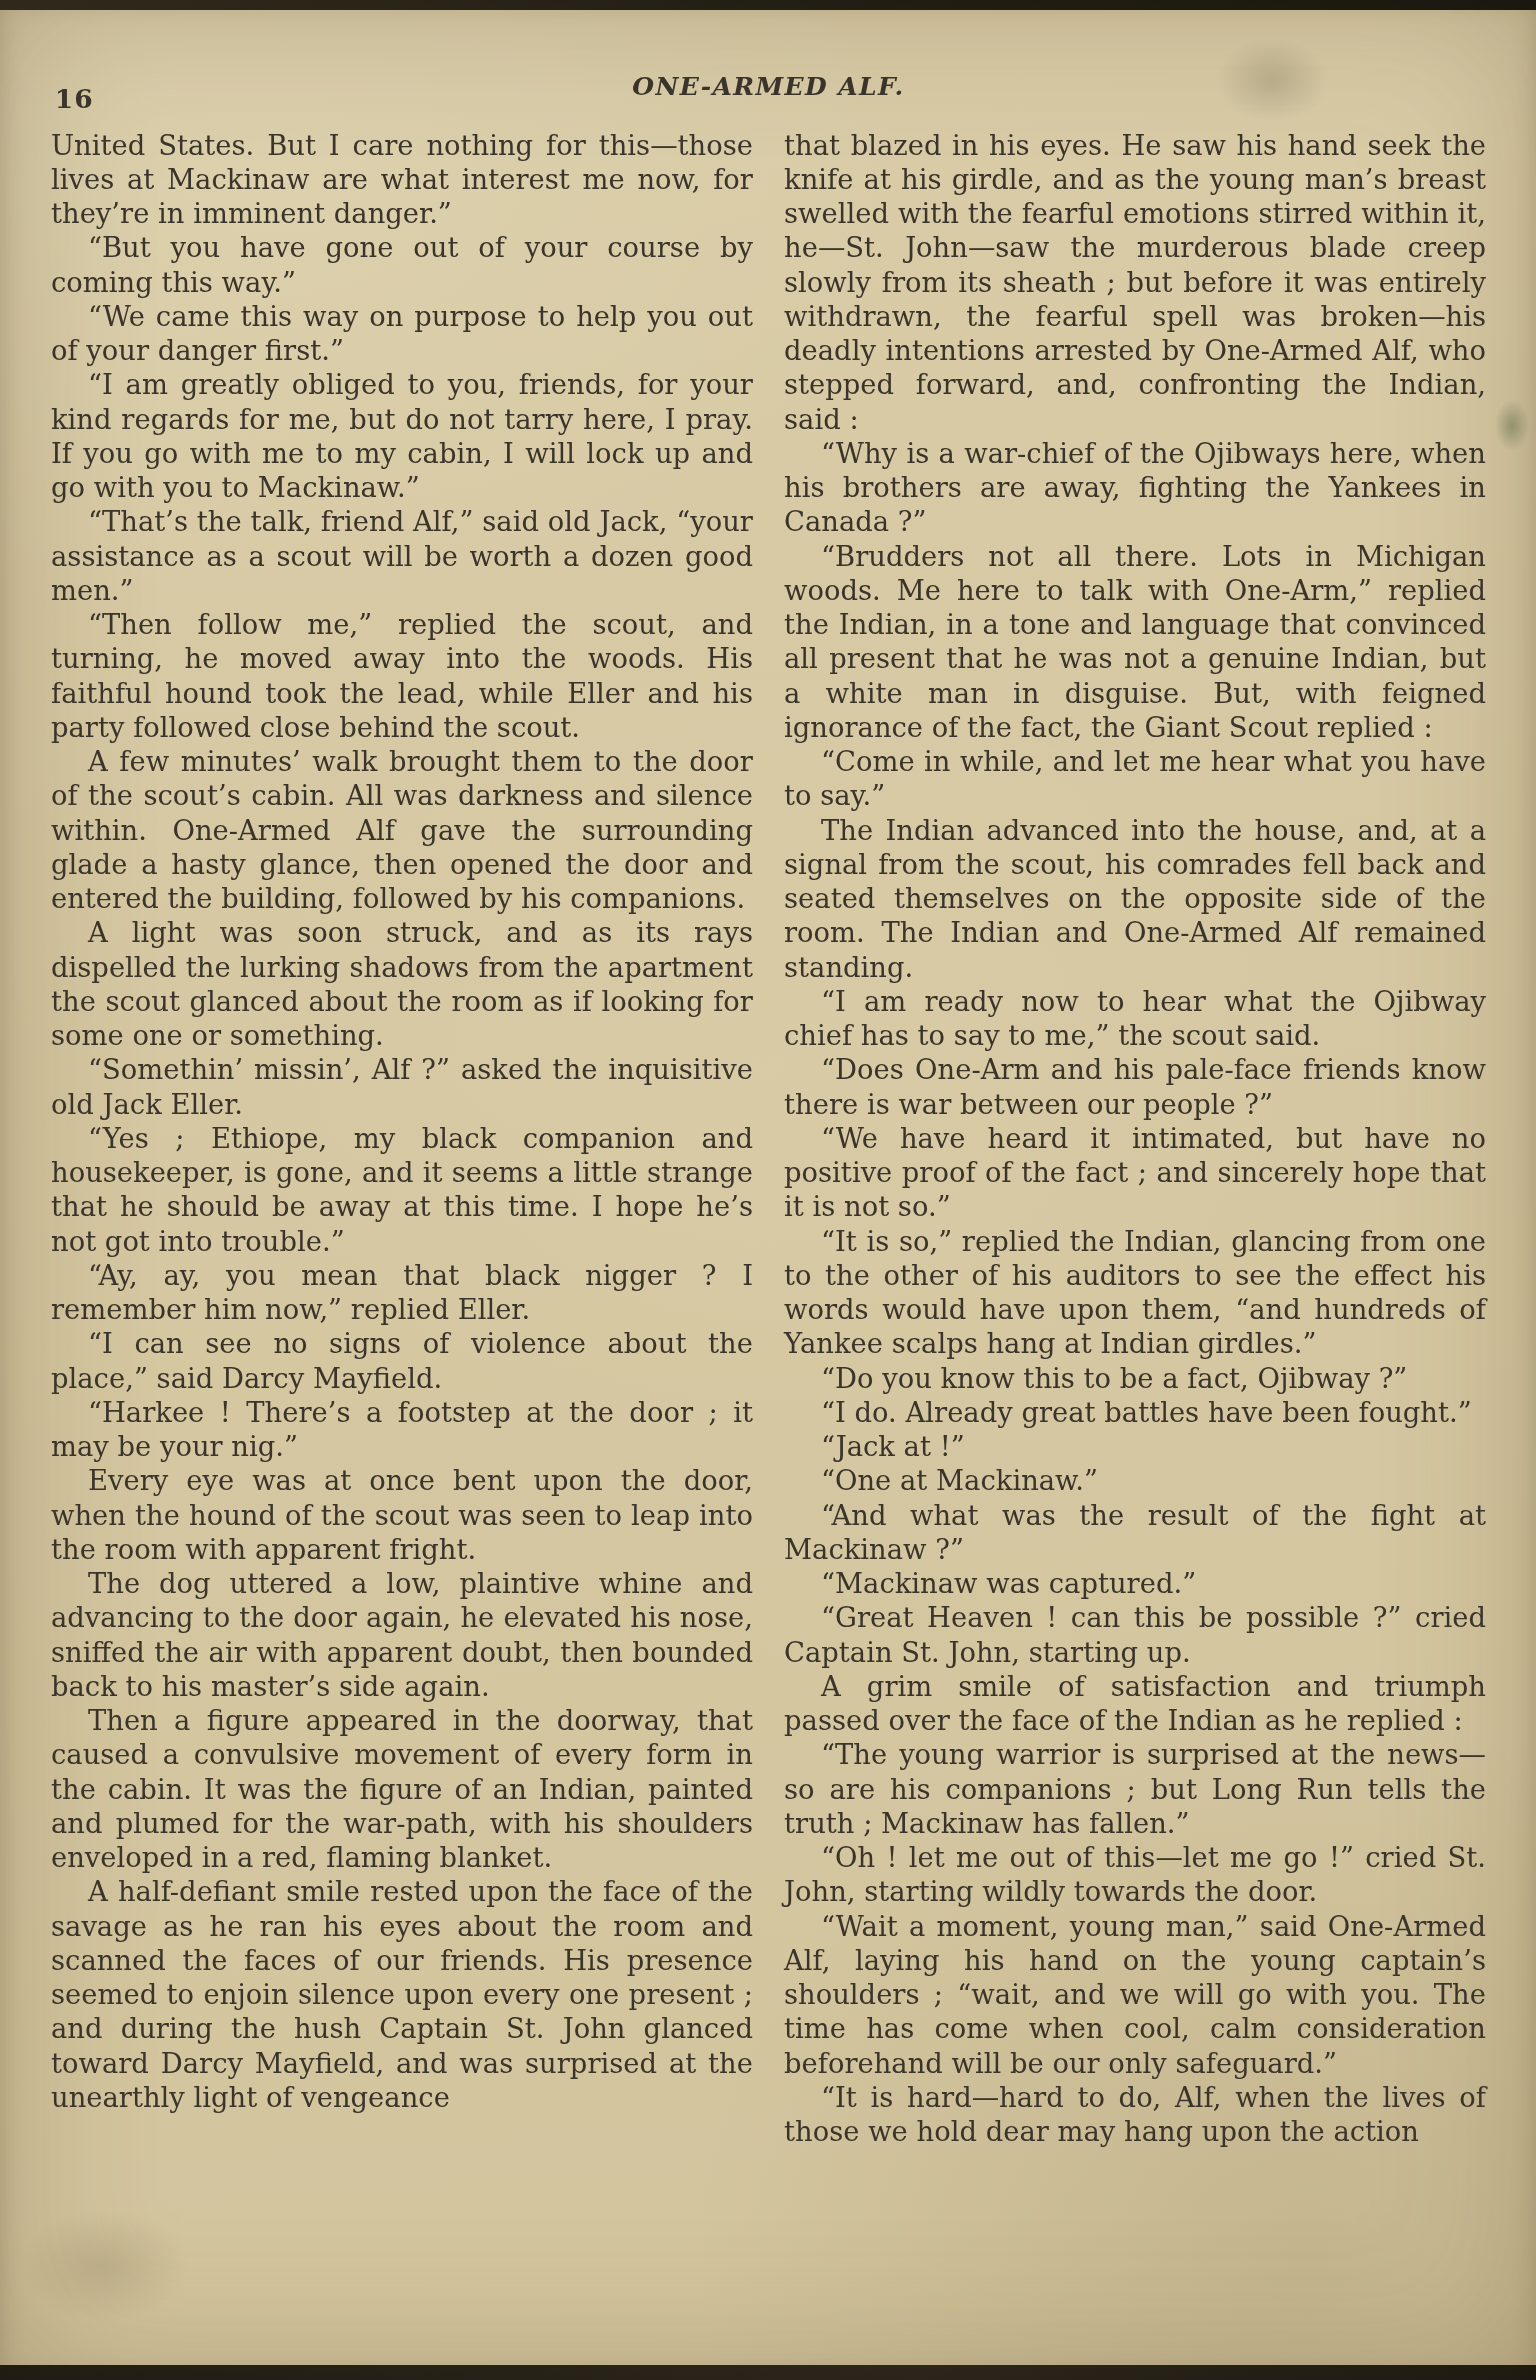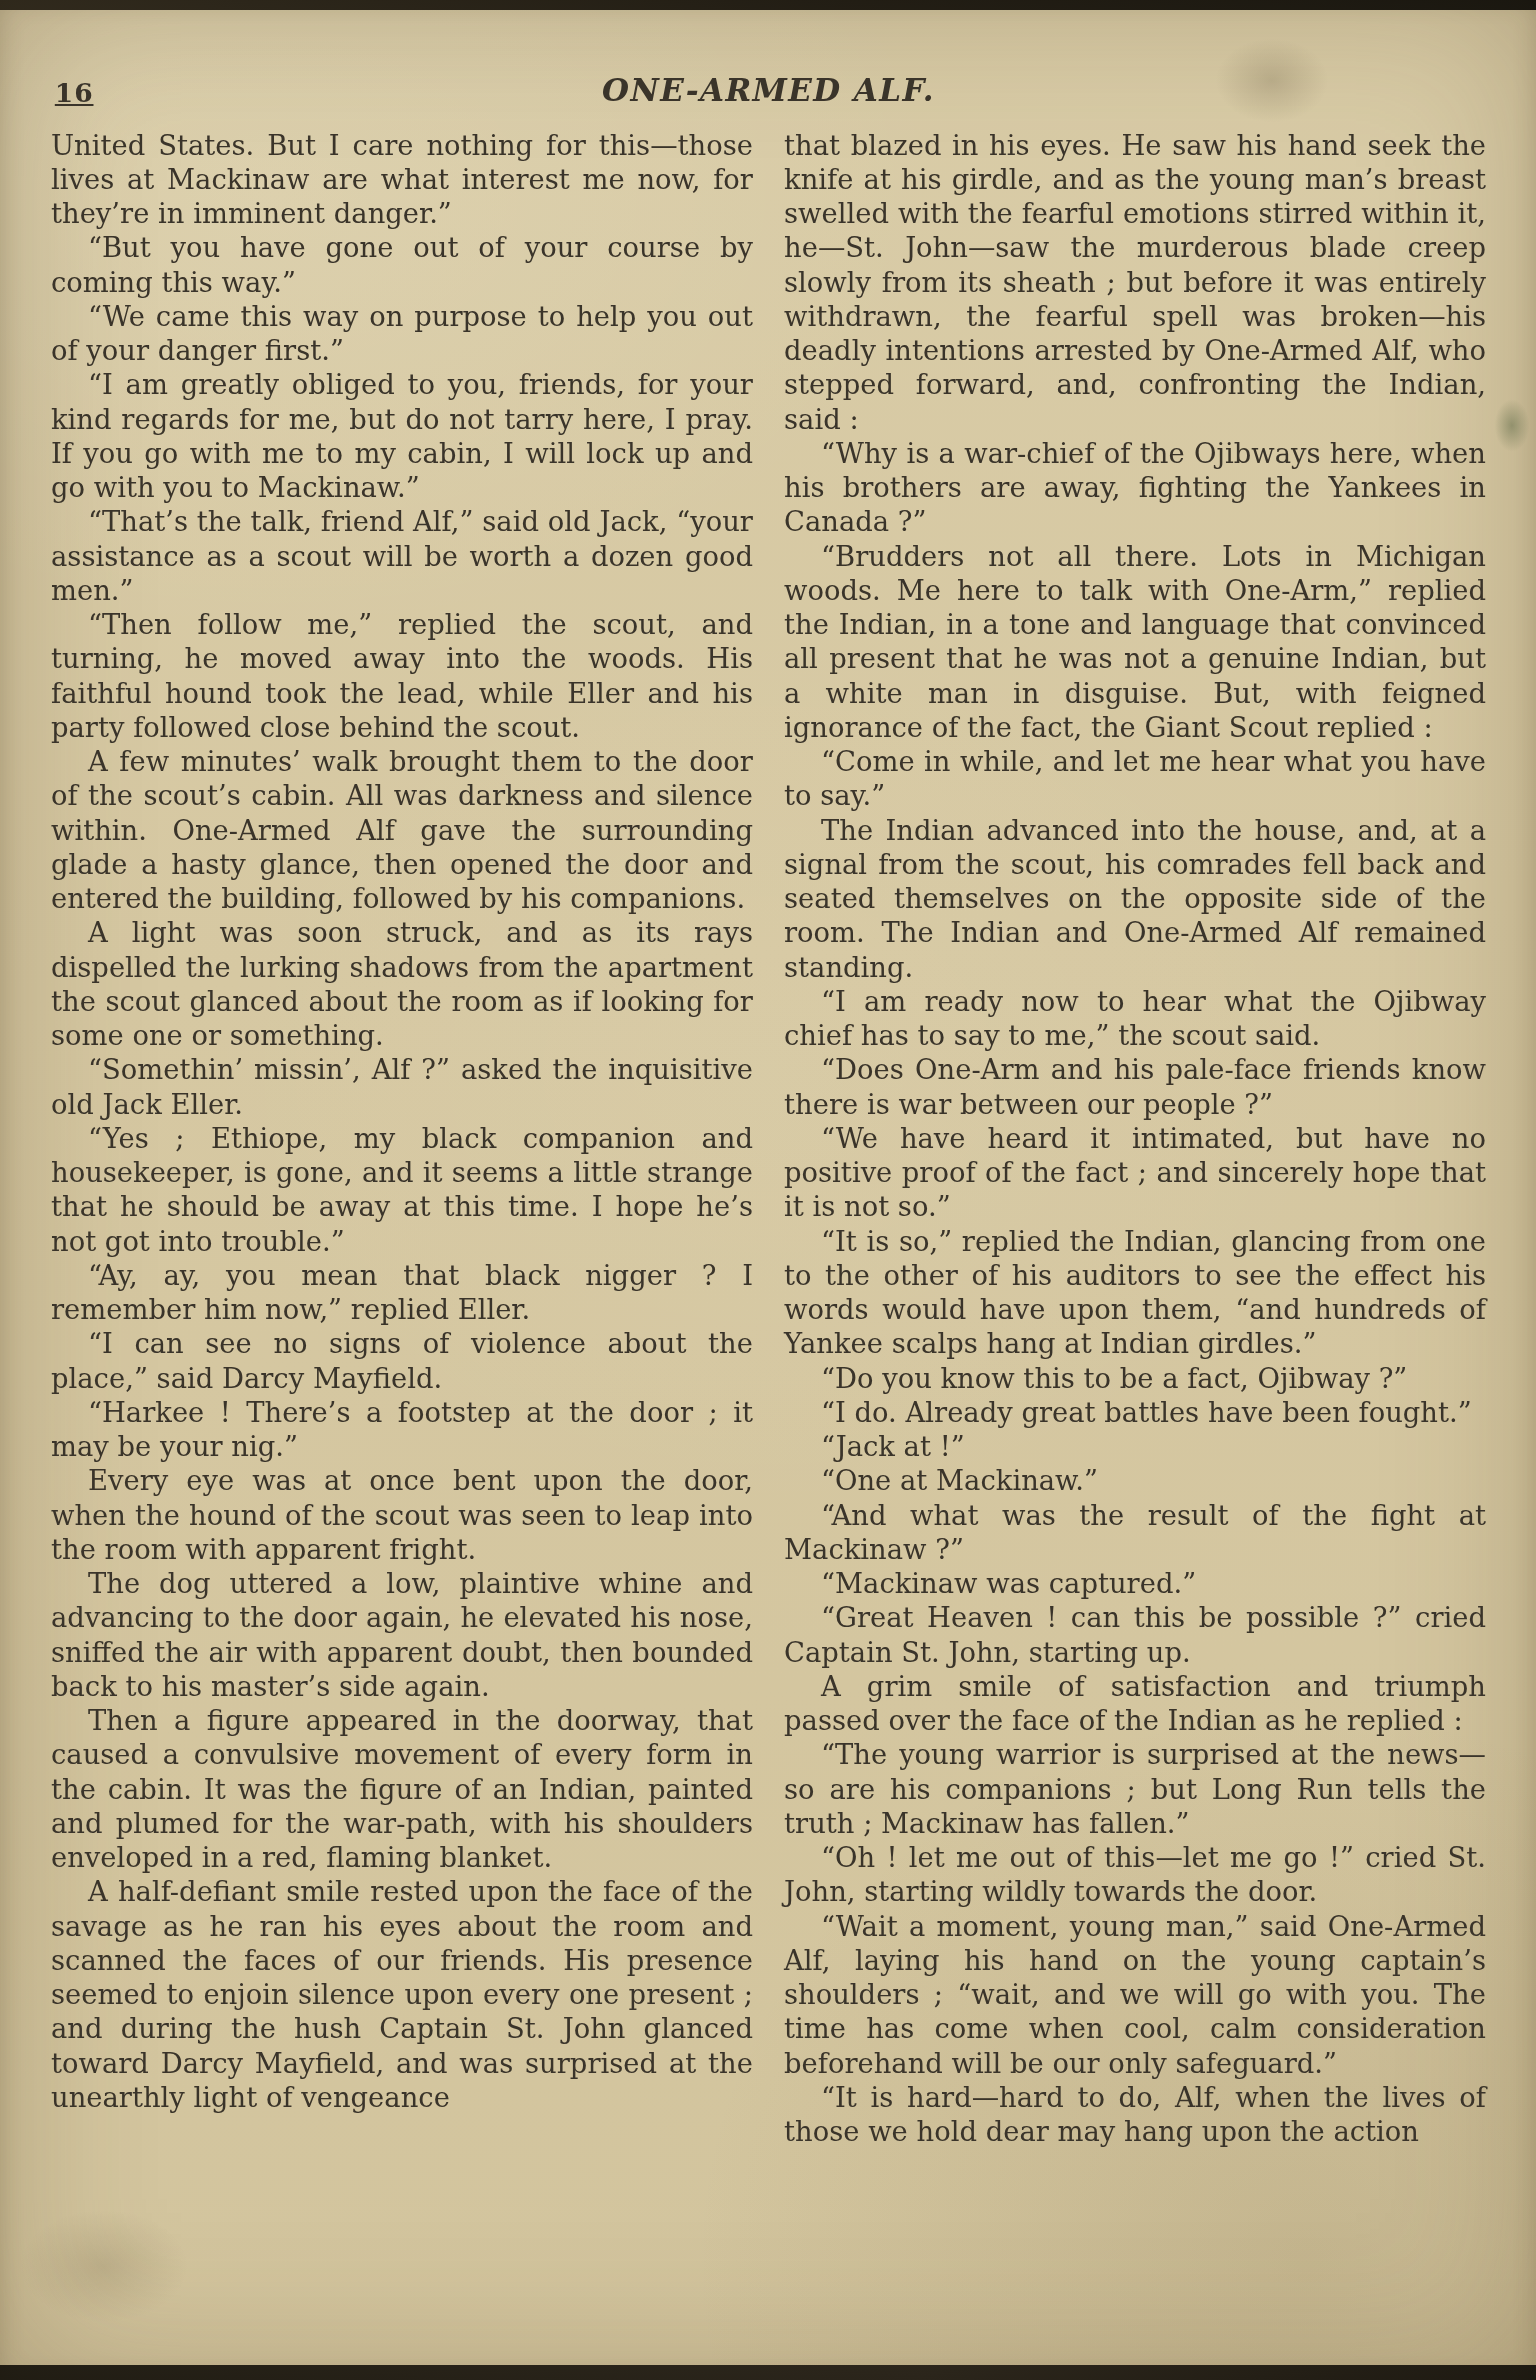--- a/index.html
+++ b/index.html
@@ -55,30 +55,29 @@
     padding: 72px 51px 0 51px;
   }
 
   .header {
     position: relative;
     height: 49px;
   }
   .page-number {
     position: absolute;
     left: 3.8px;
-    top: 5px;
+    top: 11px;
     font-size: 26.5px;
     font-weight: bold;
     letter-spacing: 0.9px;
-    text-decoration: underline;
   }
   .page-title {
     margin: 0;
     text-align: center;
-    font-size: 31px;
+    font-size: 25px;
     font-weight: bold;
     font-style: italic;
     letter-spacing: 1.4px;
   }
 
   .columns {
     display: flex;
     margin-top: 7.6px;
     align-items: flex-start;
   }

